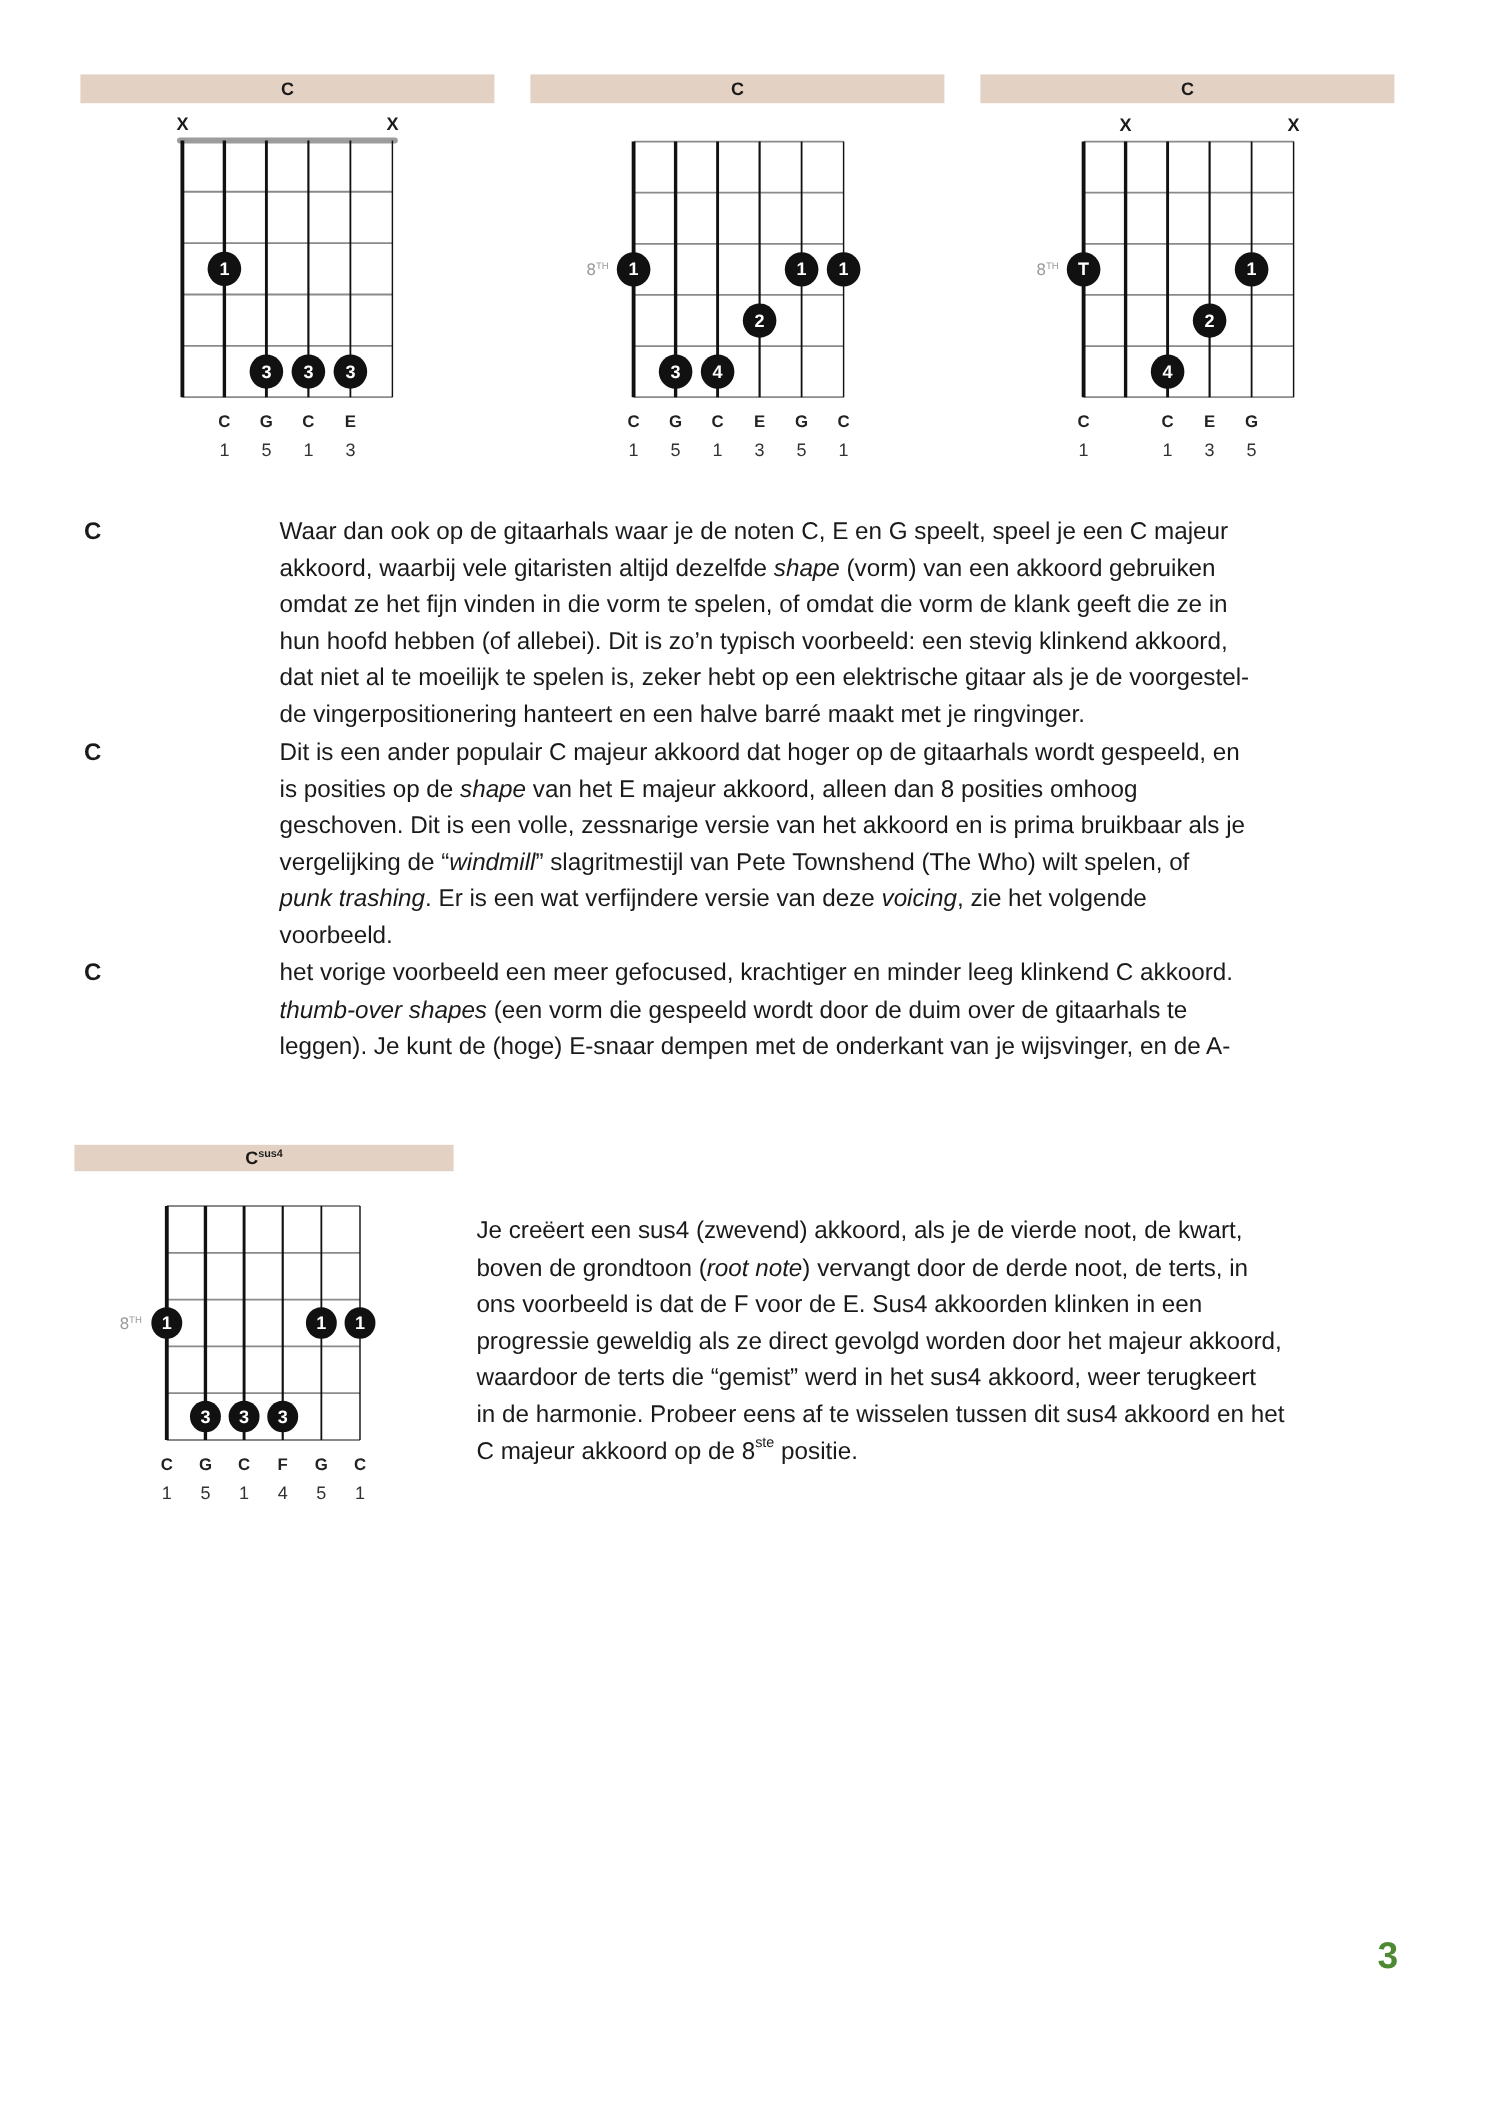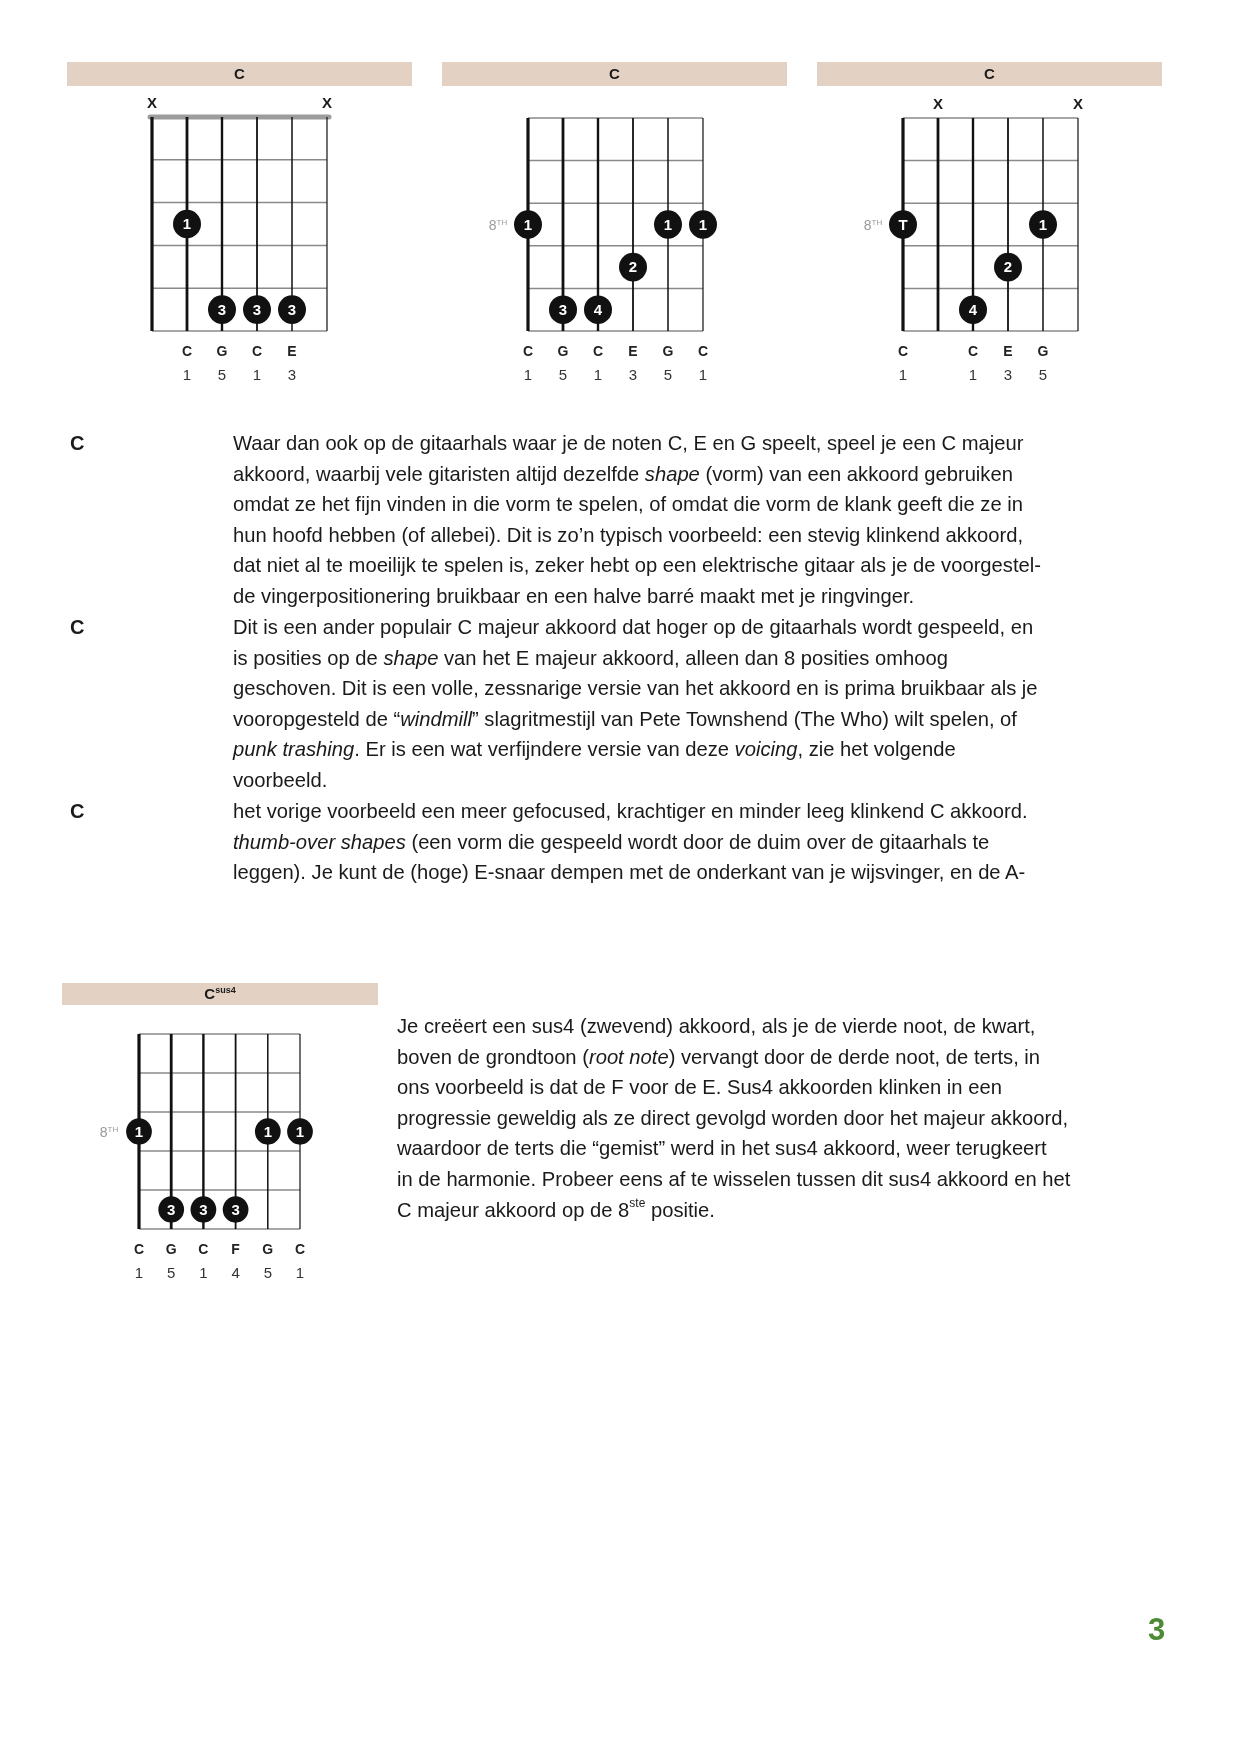--- a/index.html
+++ b/index.html
@@ -164,21 +164,21 @@
       <text x="86" y="294" text-anchor="middle" class="note-label">C</text>
       <text x="86" y="318" text-anchor="middle" class="interval-label">1</text>
       <text x="156" y="294" text-anchor="middle" class="note-label">C</text>
       <text x="156" y="318" text-anchor="middle" class="interval-label">1</text>
       <text x="191" y="294" text-anchor="middle" class="note-label">E</text>
       <text x="191" y="318" text-anchor="middle" class="interval-label">3</text>
       <text x="226" y="294" text-anchor="middle" class="note-label">G</text>
       <text x="226" y="318" text-anchor="middle" class="interval-label">5</text>
     </svg>
   </div>
-<div class="diagram" style="left:62px; top:983px;">
+<div class="diagram" style="left:62px; top:954px;">
     <svg width="316" height="316" viewBox="0 0 316 316">
       <rect x="0" y="0" width="316" height="22" fill="#e3d2c3"></rect>
       <text x="158" y="15.84" text-anchor="middle" class="chord-header-text" font-size="15"><tspan>C</tspan><tspan font-size="9" dy="-6">sus4</tspan></text>
       <line x1="77" x2="238" y1="51" y2="51" stroke="#8a8a8a" stroke-width="1.5"></line>
       <line x1="77" x2="238" y1="90" y2="90" stroke="#8a8a8a" stroke-width="1.5"></line>
       <line x1="77" x2="238" y1="129" y2="129" stroke="#8a8a8a" stroke-width="1.5"></line>
       <line x1="77" x2="238" y1="168" y2="168" stroke="#8a8a8a" stroke-width="1.5"></line>
       <line x1="77" x2="238" y1="207" y2="207" stroke="#8a8a8a" stroke-width="1.5"></line>
       <line x1="77" x2="238" y1="246" y2="246" stroke="#8a8a8a" stroke-width="1.5"></line>
       <line x1="77" x2="77" y1="51" y2="246" stroke="#111" stroke-width="3.2"></line>
@@ -229,30 +229,30 @@
 
 <div>
   <div class="row">
     <div class="row-label" style="top: 428px;">C</div>
     <div class="row-text" style="top: 428px;">
         <span class="line"><span>Waar dan ook op de gitaarhals waar je de noten C, E en G speelt, speel je een C majeur</span></span>
         <span class="line"><span>akkoord, waarbij vele gitaristen altijd dezelfde </span><em>shape</em><span> (vorm) van een akkoord gebruiken</span></span>
         <span class="line"><span>omdat ze het fijn vinden in die vorm te spelen, of omdat die vorm de klank geeft die ze in</span></span>
         <span class="line"><span>hun hoofd hebben (of allebei). Dit is zo’n typisch voorbeeld: een stevig klinkend akkoord,</span></span>
         <span class="line"><span>dat niet al te moeilijk te spelen is, zeker hebt op een elektrische gitaar als je de voorgestel-</span></span>
-        <span class="line"><span>de vingerpositionering bruikbaar en een halve barré maakt met je ringvinger.</span></span>
+        <span class="line"><span>de vingerpositionering hanteert en een halve barré maakt met je ringvinger.</span></span>
       </div>
   </div>
   <div class="row">
     <div class="row-label" style="top: 612px;">C</div>
     <div class="row-text" style="top: 612px;">
         <span class="line"><span>Dit is een ander populair C majeur akkoord dat hoger op de gitaarhals wordt gespeeld, en</span></span>
         <span class="line"><span>is posities op de </span><em>shape</em><span> van het E majeur akkoord, alleen dan 8 posities omhoog</span></span>
         <span class="line"><span>geschoven. Dit is een volle, zessnarige versie van het akkoord en is prima bruikbaar als je</span></span>
-        <span class="line"><span>vooropgesteld de “</span><em>windmill</em><span>” slagritmestijl van Pete Townshend (The Who) wilt spelen, of</span></span>
+        <span class="line"><span>vergelijking de “</span><em>windmill</em><span>” slagritmestijl van Pete Townshend (The Who) wilt spelen, of</span></span>
         <span class="line"><em>punk trashing</em><span>. Er is een wat verfijndere versie van deze </span><em>voicing</em><span>, zie het volgende</span></span>
         <span class="line"><span>voorbeeld.</span></span>
       </div>
   </div>
   <div class="row">
     <div class="row-label" style="top: 796px;">C</div>
     <div class="row-text" style="top: 796px;">
         <span class="line"><span>het vorige voorbeeld een meer gefocused, krachtiger en minder leeg klinkend C akkoord.</span></span>
         <span class="line"><em>thumb-over shapes</em><span> (een vorm die gespeeld wordt door de duim over de gitaarhals te</span></span>
         <span class="line"><span>leggen). Je kunt de (hoge) E-snaar dempen met de onderkant van je wijsvinger, en de A-</span></span>

